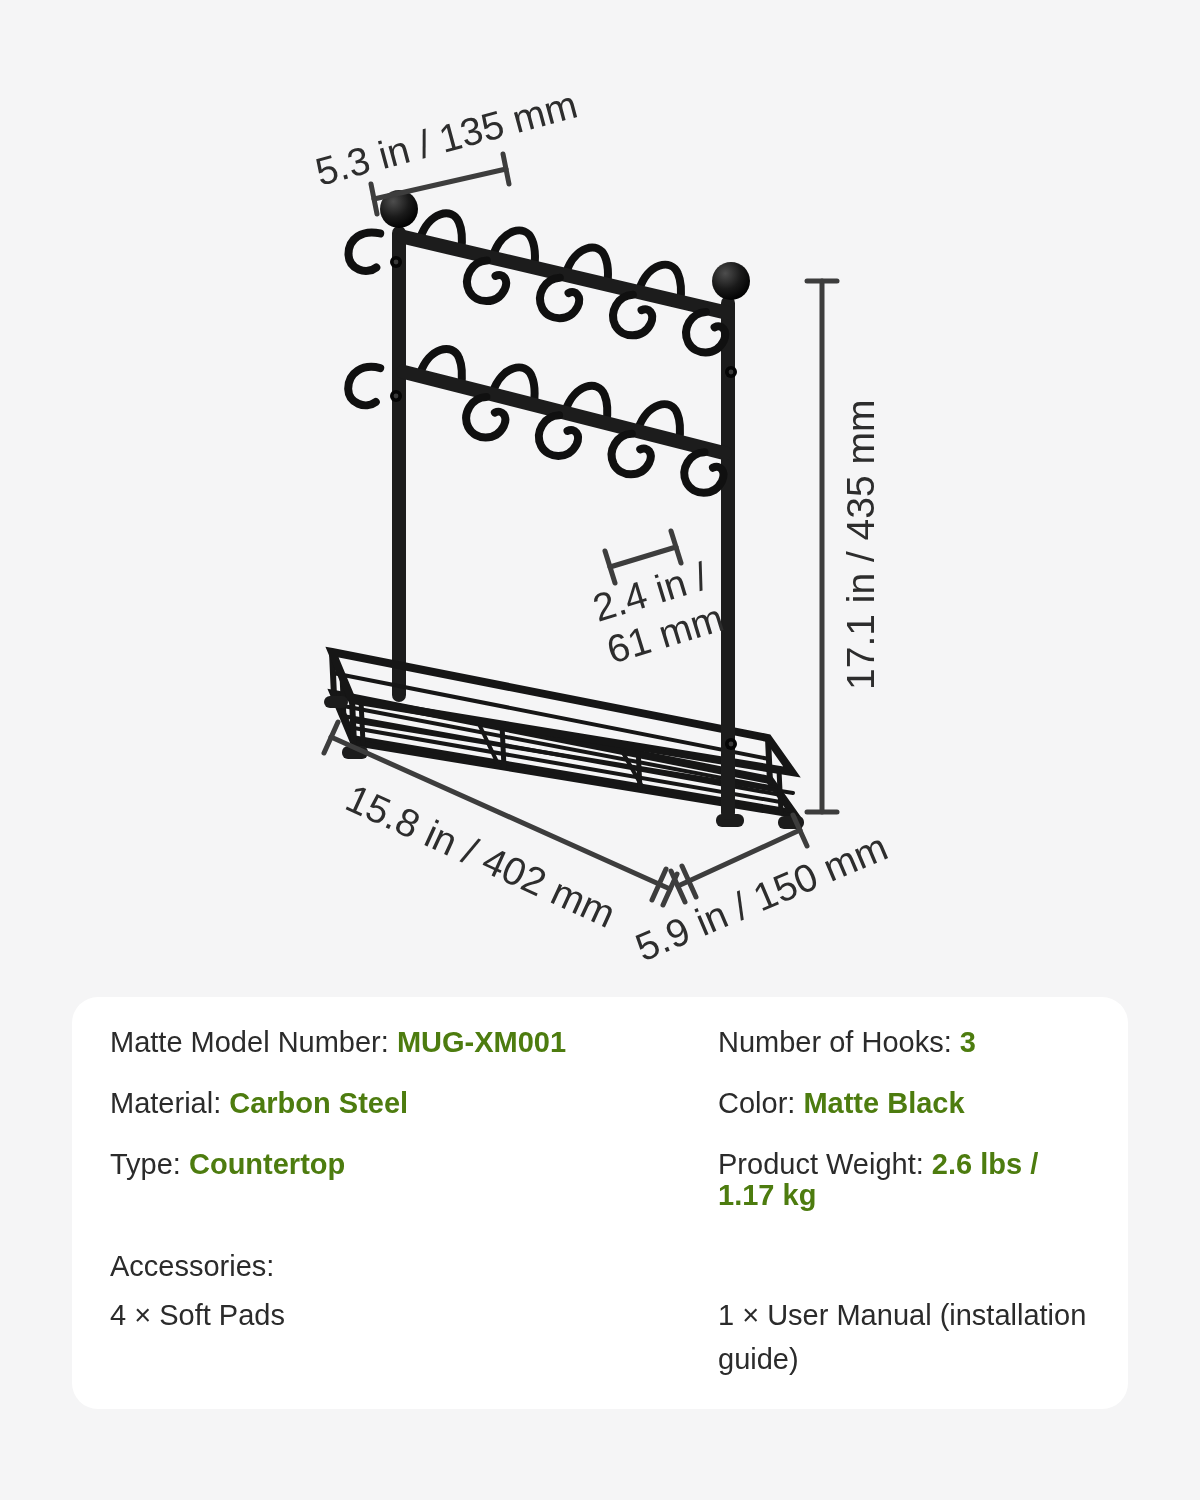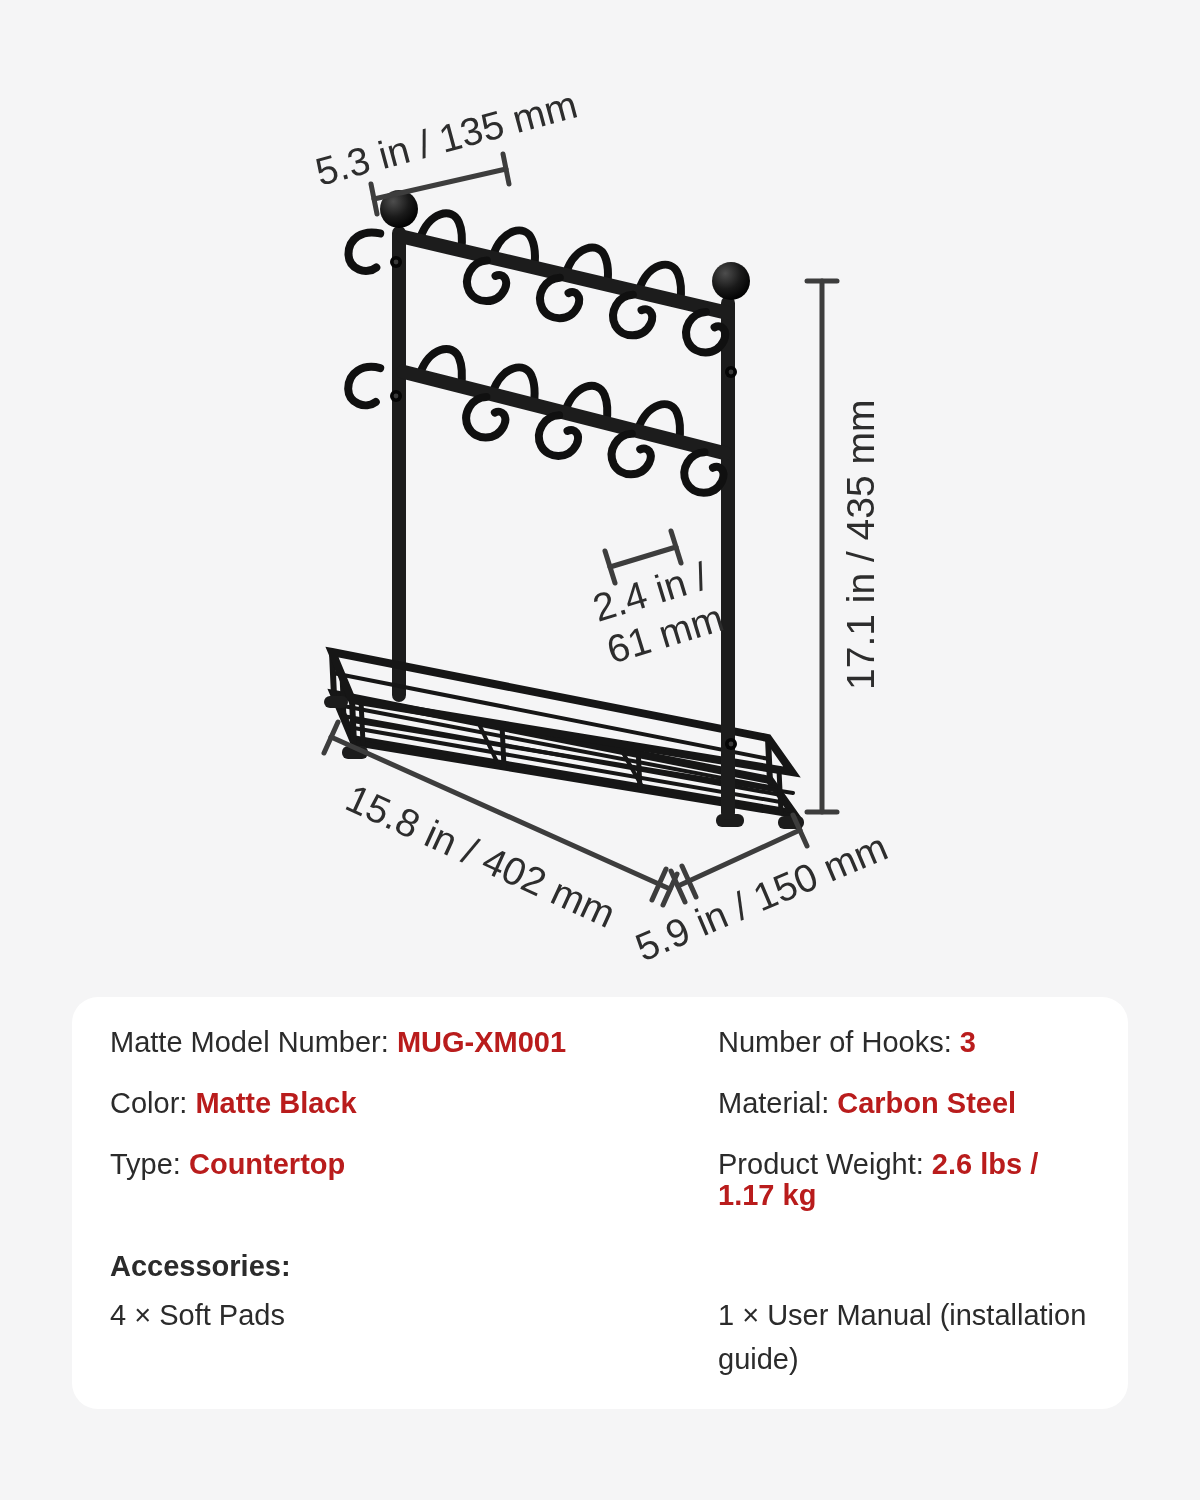--- a/index.html
+++ b/index.html
@@ -8,22 +8,22 @@
   .diagram{position:absolute;left:0;top:0;}
   .dim-line{stroke:#3d3d3d;stroke-width:5;stroke-linecap:round;fill:none;}
   .dim-text{font-size:39px;fill:#2d2d2d;}
   .metal{fill:#1c1c1c;}
   .wire{stroke:#161616;fill:none;stroke-linecap:round;}
   .hookstroke{stroke:#101010;stroke-width:8;fill:none;stroke-linecap:round;}
   .panel{position:absolute;left:72px;top:997px;width:1056px;box-sizing:border-box;
          background:#ffffff;border-radius:26px;padding:30px 38px 28px;color:#2b2b2b;}
   .spec-row{display:grid;grid-template-columns:608px 1fr;font-size:29px;line-height:31px;margin-bottom:30px;}
   .spec-row.full{grid-template-columns:1fr;margin-bottom:0;}
-  .val{color:#b91c1c;font-weight:bold;}
-  .acc-title{font-size:29px;font-weight:bold;margin-top:40px;line-height:30px;}
+  .val{color:#4d7c0f;font-weight:bold;}
+  .acc-title{font-size:29px;font-weight:normal;margin-top:40px;line-height:30px;}
   .acc-grid{display:grid;grid-template-columns:608px 1fr;margin-top:12px;font-size:29px;line-height:44px;}
 </style>
 </head>
 <body>
 
 <div class="stage">
 
   <svg class="diagram" width="1200" height="985" viewBox="0 0 1200 985" xmlns="http://www.w3.org/2000/svg">
     <defs>
       <radialGradient id="ballGrad" cx="35%" cy="30%" r="75%">
@@ -152,22 +152,22 @@
       <text class="dim-text" transform="translate(643,962) rotate(-23)">5.9 in / 150 mm</text>
     </g>
   </svg>
 
   <div class="panel">
     <div class="spec-row">
       <div><span>Matte Model Number: </span><span class="val">MUG-XM001</span></div>
       <div><span>Number of Hooks: </span><span class="val">3</span></div>
     </div>
     <div class="spec-row">
+      <div><span>Material: </span><span class="val">Carbon Steel</span></div>
       <div><span>Color: </span><span class="val">Matte Black</span></div>
-      <div><span>Material: </span><span class="val">Carbon Steel</span></div>
     </div>
     <div class="spec-row">
       <div><span>Type: </span><span class="val">Countertop</span></div>
       <div><span>Product Weight: </span><span class="val">2.6 lbs / 1.17 kg</span></div>
     </div>
 
     <div class="acc-title">Accessories:</div>
     <div class="acc-grid">
       <div>4 × Soft Pads</div>
       <div>1 × User Manual (installation guide)</div>

